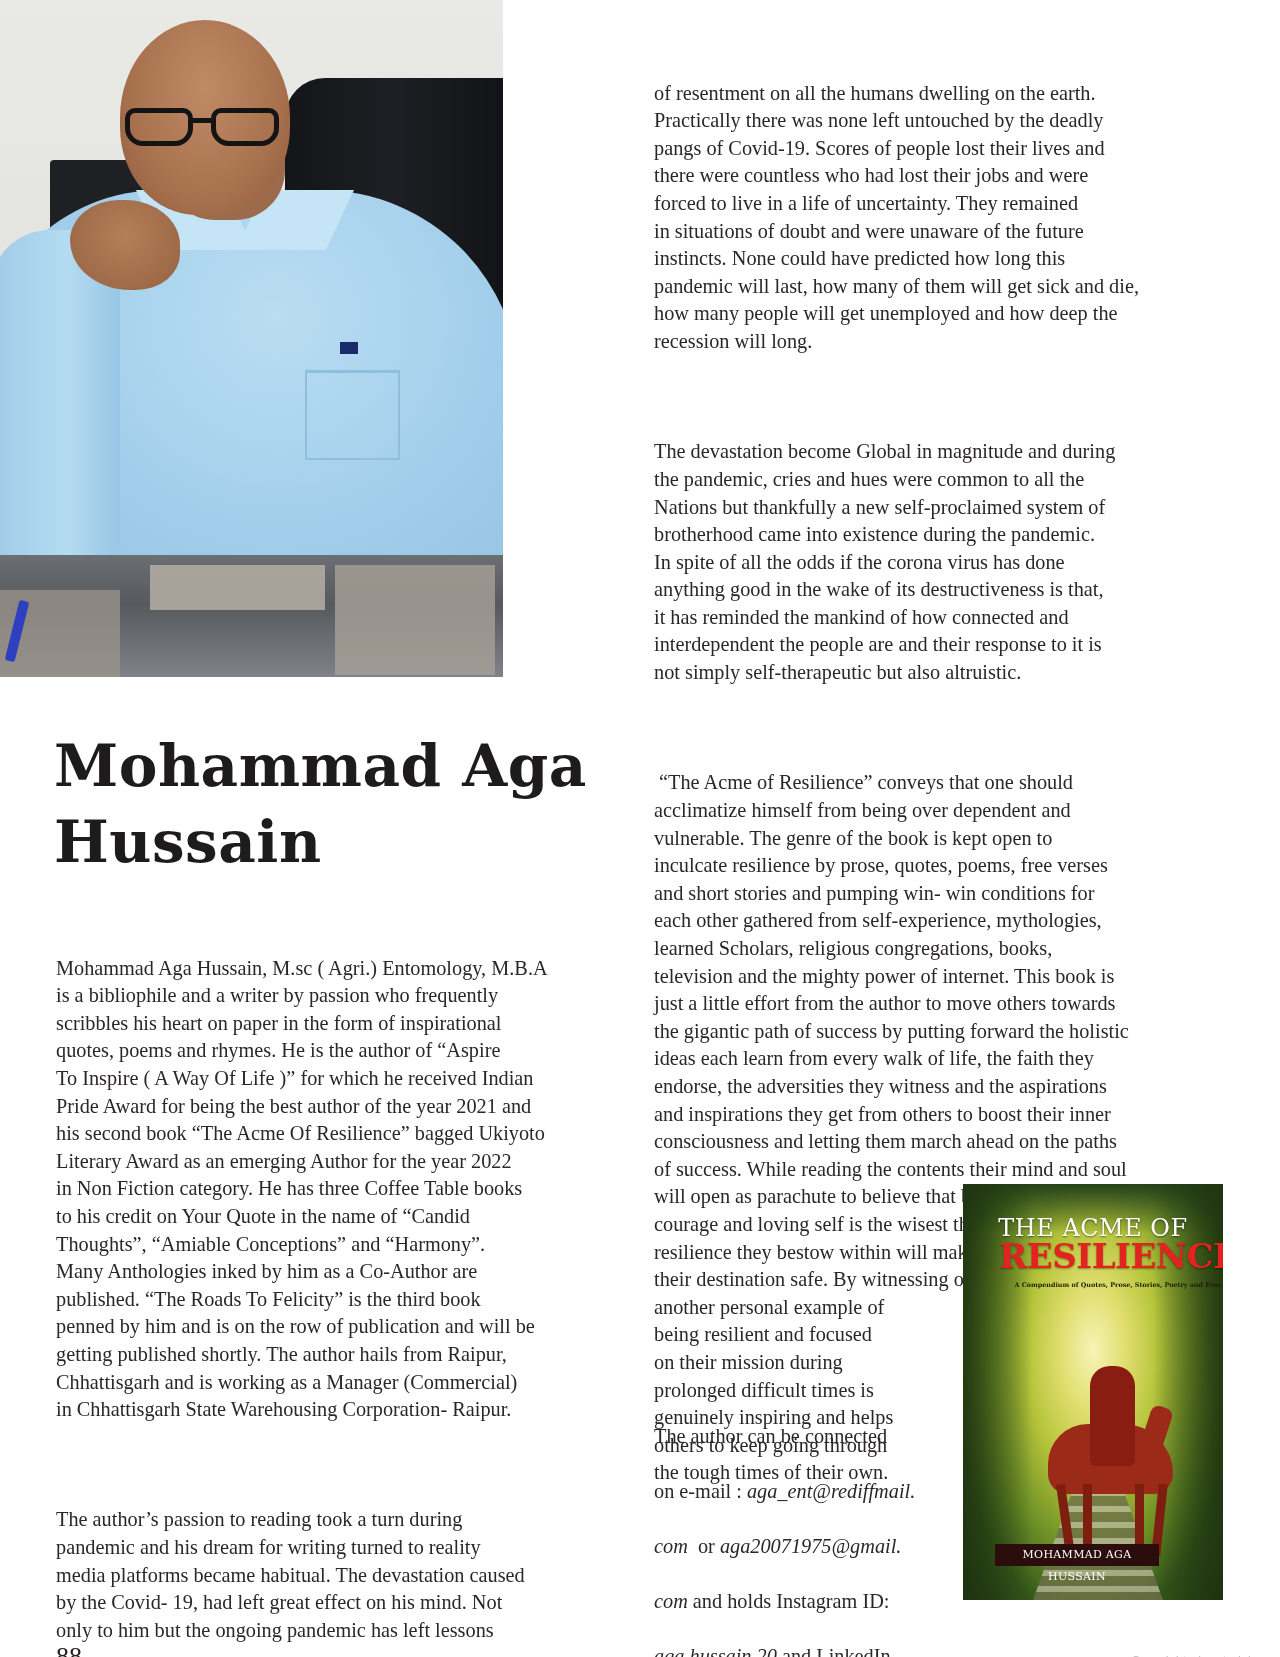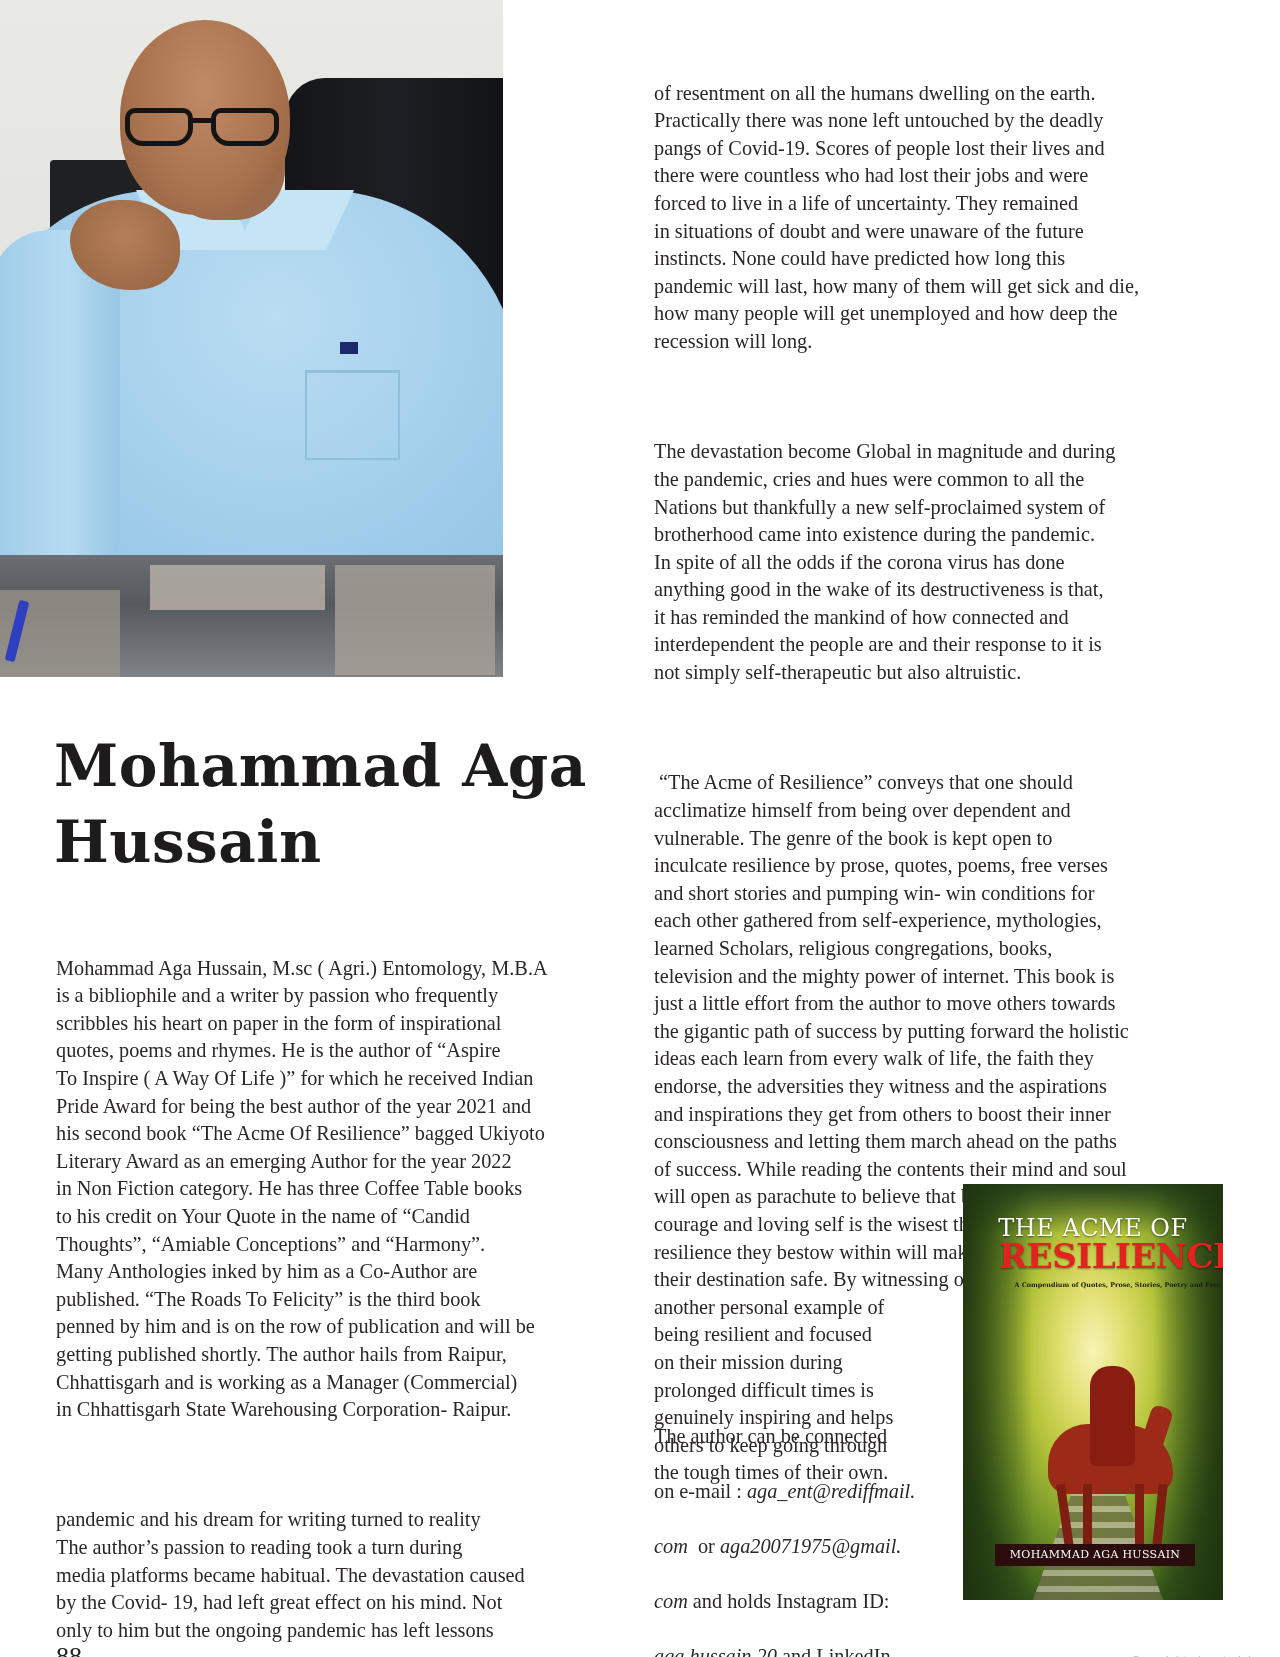--- a/index.html
+++ b/index.html
@@ -155,21 +155,21 @@
   .cover .horse-head {
     position: absolute; left: 182px; top: 222px; width: 22px; height: 50px;
     background: #9c2a18; border-radius: 8px; transform: rotate(18deg);
   }
   .cover .leg { position: absolute; top: 300px; width: 9px; height: 72px; background: #7d1e10; }
   .cover .leg1 { left: 98px; transform: rotate(-8deg); }
   .cover .leg2 { left: 120px; }
   .cover .leg3 { left: 172px; }
   .cover .leg4 { left: 192px; transform: rotate(6deg); }
   .cover .author-band {
-    position: absolute; left: 32px; top: 360px; width: 200px; height: 22px;
+    position: absolute; left: 32px; top: 360px; width: 164px; height: 22px;
     background: #2a0d0c; color: #ffffff; text-align: center;
     font-family: "DejaVu Serif", serif; font-size: 11px; line-height: 22px; letter-spacing: .3px;
   }
 </style>
 </head>
 <body>
 
 <div class="photo">
   <div class="chair"></div>
   <div class="printer"></div>
@@ -195,21 +195,21 @@
 </div>
 
 <h1 class="title">
   <span>Mohammad Aga</span><br>
   <span>Hussain</span>
 </h1>
 
 <div class="col left-col">
   <div id="lp1"><p>Mohammad Aga Hussain, M.sc ( Agri.) Entomology, M.B.A</p><p>is a bibliophile and a writer by passion who frequently</p><p>scribbles his heart on paper in the form of inspirational</p><p>quotes, poems and rhymes. He is the author of  “Aspire</p><p>To Inspire ( A Way Of Life )” for which he received Indian</p><p>Pride Award for being the best author of the year 2021 and</p><p>his second book “The Acme Of Resilience” bagged Ukiyoto</p><p>Literary Award as an emerging Author for the year 2022</p><p>in Non Fiction category. He has three Coffee Table books</p><p>to his credit on Your Quote in the name of “Candid</p><p>Thoughts”, “Amiable Conceptions” and “Harmony”.</p><p>Many Anthologies inked by him as a Co-Author are</p><p>published. “The Roads To Felicity” is the third book</p><p>penned by him and is on the row of publication and will be</p><p>getting published shortly. The author hails from Raipur,</p><p>Chhattisgarh and is working as a Manager (Commercial)</p><p>in Chhattisgarh State Warehousing Corporation- Raipur.</p></div>
   <div class="gap"></div>
-  <div id="lp2"><p>pandemic and his dream for writing turned to reality</p><p>The author’s passion to reading took a turn during</p><p>media platforms became habitual. The devastation caused</p><p>by the Covid- 19, had left great effect on his mind. Not</p><p>only to him but the ongoing pandemic has left lessons</p></div>
+  <div id="lp2"><p>The author’s passion to reading took a turn during</p><p>pandemic and his dream for writing turned to reality</p><p>media platforms became habitual. The devastation caused</p><p>by the Covid- 19, had left great effect on his mind. Not</p><p>only to him but the ongoing pandemic has left lessons</p></div>
 </div>
 
 <div class="col right-col">
   <div id="rp1"><p>of resentment on all the humans dwelling on the earth.</p><p>Practically there was none left untouched by the deadly</p><p>pangs of Covid-19. Scores of people lost their lives and</p><p>there were countless who had lost their jobs and were</p><p>forced to live in a life of uncertainty. They remained</p><p>in situations of doubt and were unaware of the future</p><p>instincts. None could have predicted how long this</p><p>pandemic will last, how many of them will get sick and die,</p><p>how many people will get unemployed and how deep the</p><p>recession will long.</p></div>
   <div class="gap"></div>
   <div id="rp2"><p>The devastation become Global in magnitude and during</p><p>the pandemic, cries and hues were common to all the</p><p>Nations but thankfully a new self-proclaimed system of</p><p>brotherhood came into existence during the pandemic.</p><p>In spite of all the odds if the corona virus has done</p><p>anything good in the wake of its destructiveness is that,</p><p>it has reminded the mankind of how connected and</p><p>interdependent the people are and their response to it is</p><p>not simply self-therapeutic but also altruistic.</p></div>
   <div class="gap"></div>
   <div id="rp3"><p style="white-space: pre;"> “The Acme of Resilience” conveys that one should</p><p>acclimatize himself from being over dependent and</p><p>vulnerable. The genre of the book is kept open to</p><p>inculcate resilience by prose, quotes, poems, free verses</p><p>and short stories and pumping win- win conditions for</p><p>each other gathered from self-experience, mythologies,</p><p>learned Scholars, religious congregations, books,</p><p>television and the mighty power of internet. This book is</p><p>just a little effort from the author to move others towards</p><p>the gigantic path of success by putting forward the holistic</p><p>ideas each learn from every walk of life, the faith they</p><p>endorse, the adversities they witness and the aspirations</p><p>and inspirations they get from others to boost their inner</p><p>consciousness and letting them march ahead on the paths</p><p>of success. While reading the contents their mind and soul</p><p>will open as parachute to believe that being kind, having</p><p>courage and loving self is the wisest thing to pursue. The</p><p>resilience they bestow within will make them reach to</p><p>their destination safe. By witnessing or even reading about</p><p>another personal example of</p><p>being resilient and focused</p><p>on their mission during</p><p>prolonged difficult times is</p><p>genuinely inspiring and helps</p><p>others to keep going through</p><p>the tough times of their own.</p></div>
 </div>
 

